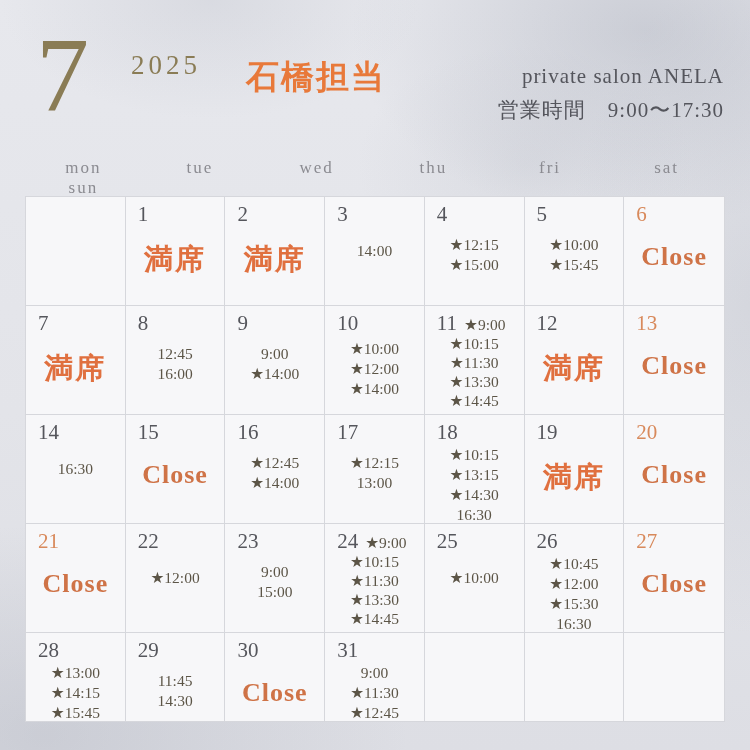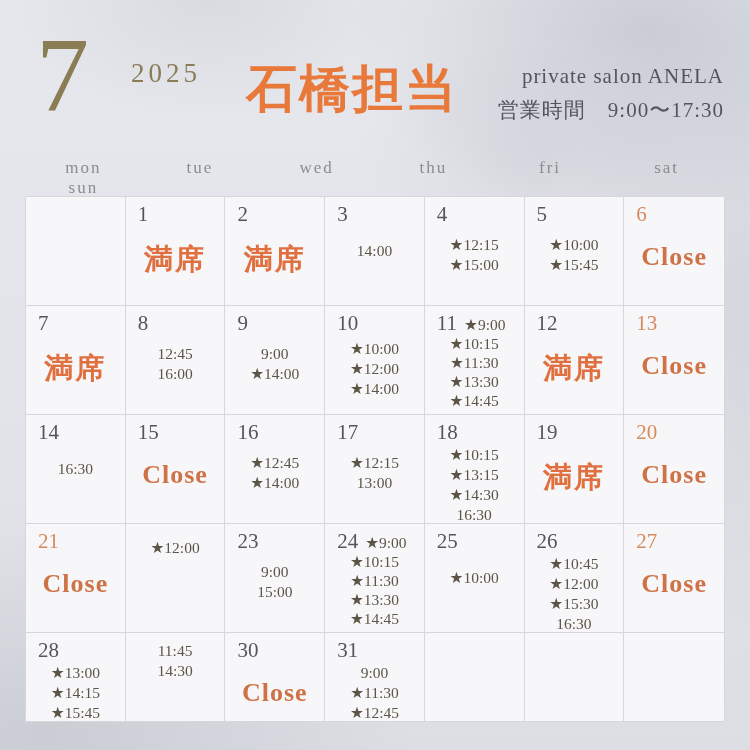--- a/index.html
+++ b/index.html
@@ -31,30 +31,30 @@
       radial-gradient(240px 170px at 70% 22%, rgba(170,174,186,0.18), rgba(170,174,186,0) 70%),
       linear-gradient(180deg,#e7e8ed 0%,#e3e4e9 55%,#dddee4 100%);
   }
   
   .month-number{
     position:absolute;left:36px;top:20px;
     font-size:106px;line-height:1.05;color:var(--olive);
     font-family:"Liberation Serif","DejaVu Serif",serif;
   }
   .year{
-    position:absolute;left:131px;top:58px;
+    position:absolute;left:131px;top:50px;
     font-size:27px;letter-spacing:4px;color:var(--olive);text-align:center;
   }
   .month-name{
     position:absolute;left:129px;top:79px;
     font-size:40px;letter-spacing:2px;color:var(--olive);
   }
   .person-title{
     position:absolute;left:246px;top:55px;
-    font-size:51px;font-weight:700;letter-spacing:2px;
+    font-size:33px;font-weight:700;letter-spacing:2px;
     color:var(--accent-orange);
     font-family:"DejaVu Sans","Liberation Sans",sans-serif;
   }
   .salon-block{
     position:absolute;right:26px;top:64px;text-align:right;
     color:var(--header-text);
   }
   .salon-name{font-size:21px;letter-spacing:1px;}
   .business-hours{font-size:21px;letter-spacing:1px;margin-top:7px;}
   
@@ -300,20 +300,23 @@
         </div>
         <div class="status close">Close</div>
       </div>
       <div class="cell">
         <div class="cell-head">
           <span class="daynum accent">21</span>
         </div>
         <div class="status close">Close</div>
       </div>
       <div class="cell">
+        <div class="cell-head">
+          <span class="daynum">22</span>
+        </div>
         <div class="times n1">
           <div>★12:00</div>
         </div>
       </div>
       <div class="cell">
         <div class="cell-head">
           <span class="daynum">23</span>
         </div>
         <div class="times n2">
           <div>9:00</div>
@@ -361,20 +364,23 @@
         <div class="cell-head">
           <span class="daynum">28</span>
         </div>
         <div class="times n4">
           <div>★13:00</div>
           <div>★14:15</div>
           <div>★15:45</div>
         </div>
       </div>
       <div class="cell">
+        <div class="cell-head">
+          <span class="daynum">29</span>
+        </div>
         <div class="times n2">
           <div>11:45</div>
           <div>14:30</div>
         </div>
       </div>
       <div class="cell">
         <div class="cell-head">
           <span class="daynum">30</span>
         </div>
         <div class="status close">Close</div>

